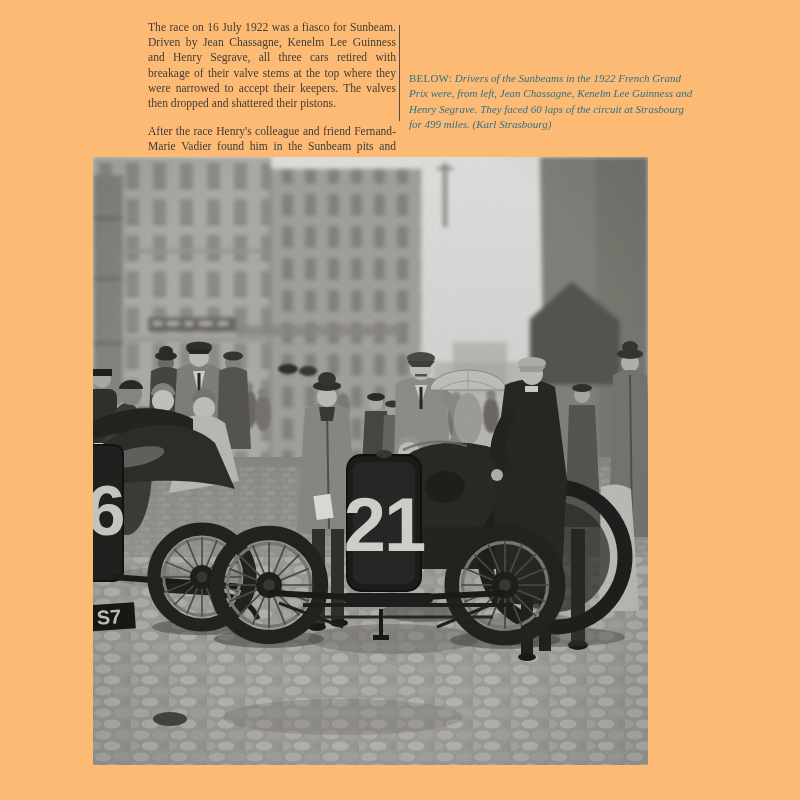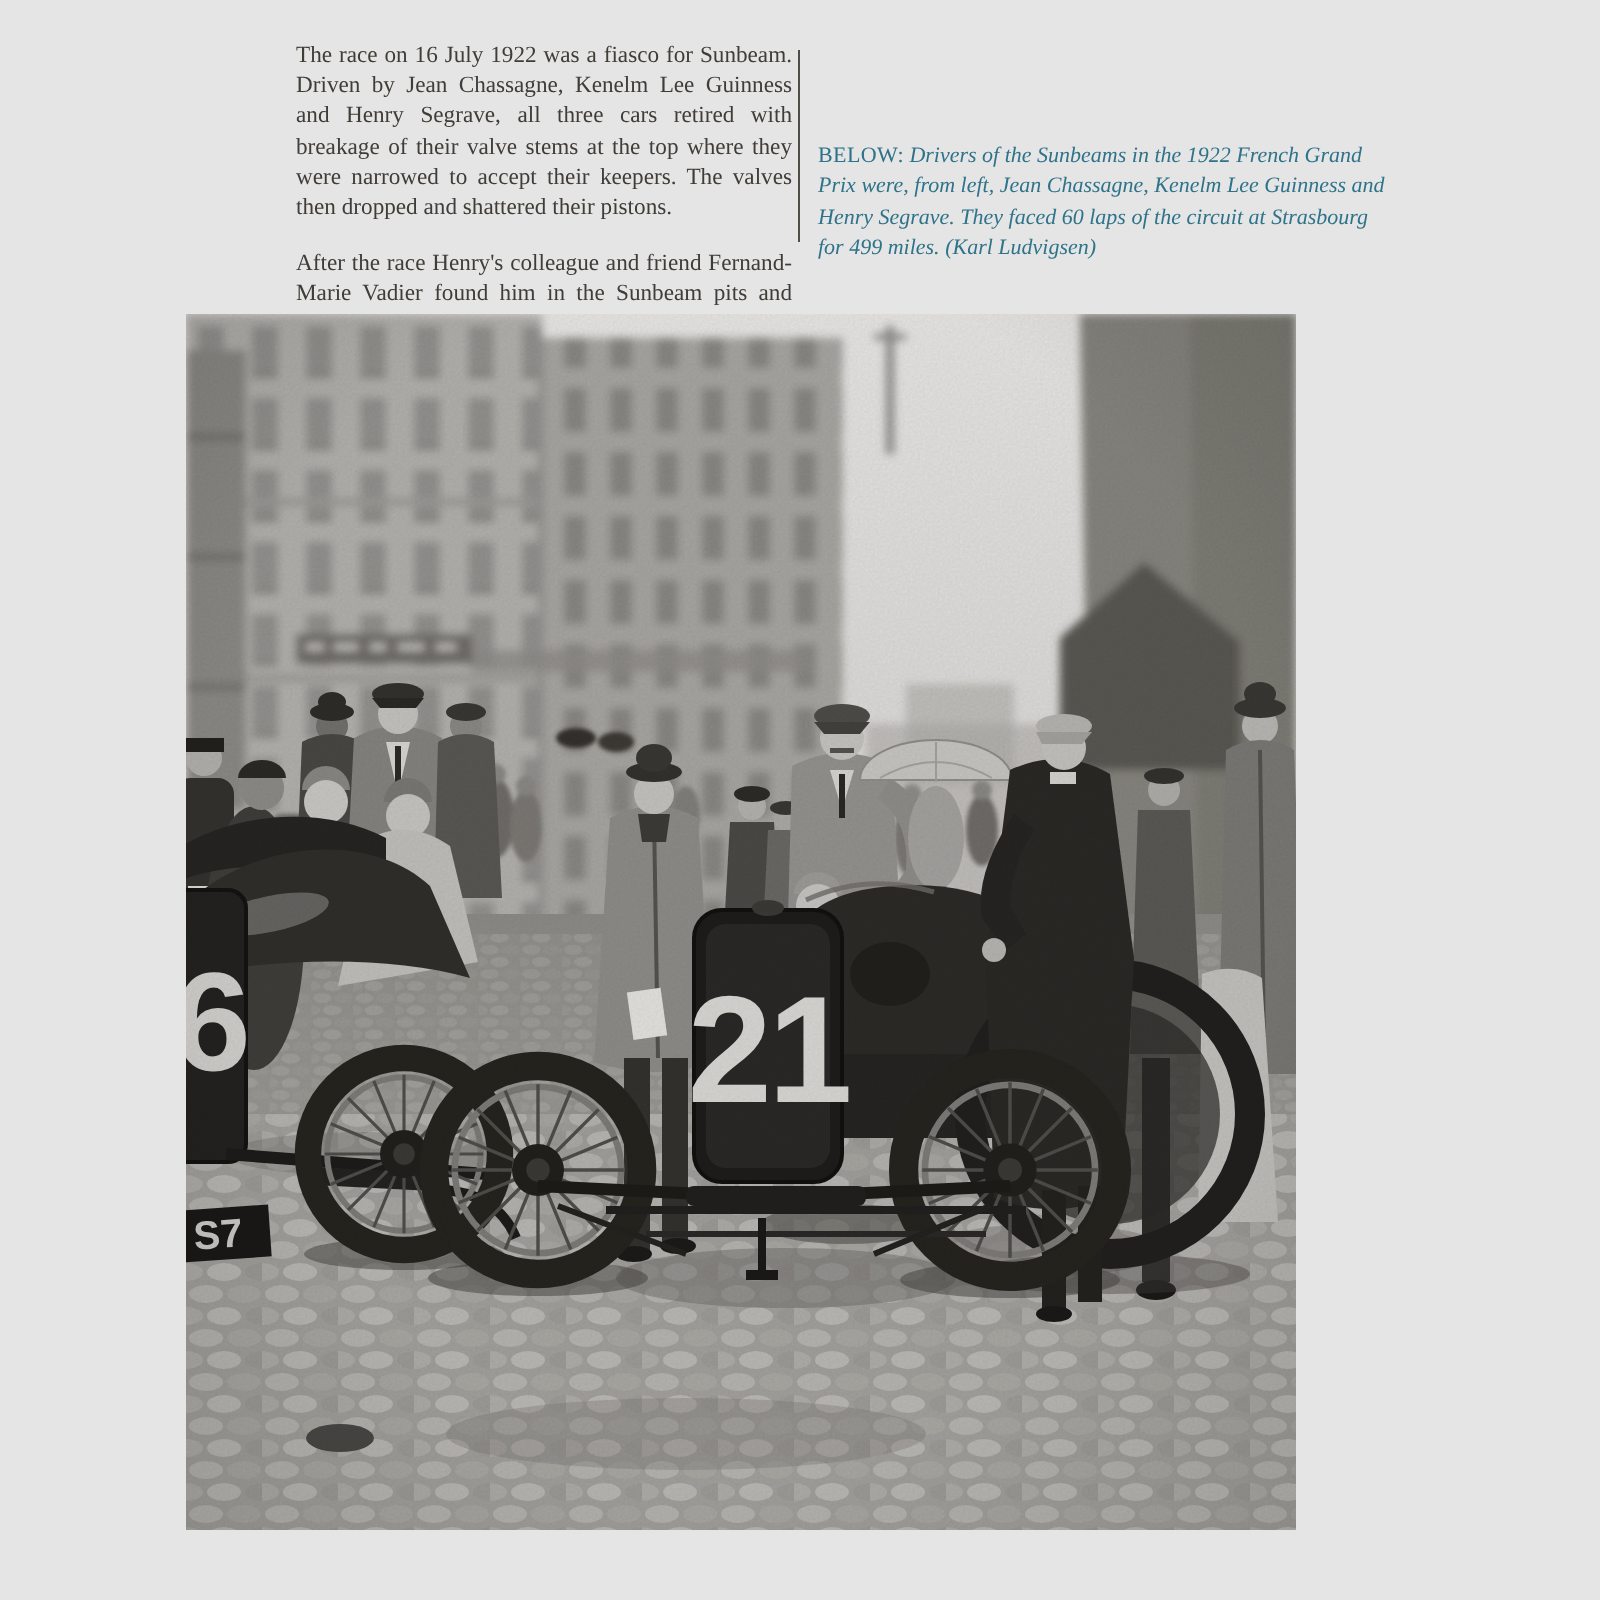--- a/index.html
+++ b/index.html
@@ -1,16 +1,16 @@
 <!DOCTYPE html>
 <html><head>
 <meta charset="utf-8">
 <style>
   html,body{margin:0;padding:0;background:#ffffff;}
-  .page{position:relative;width:800px;height:800px;background:#e5e5e5;overflow:hidden;
+  .page{position:relative;width:800px;height:800px;background:#fdba74;overflow:hidden;
         font-family:"Liberation Serif", serif;}
   .body-col{position:absolute;left:148px;top:20px;width:248px;color:#403c38;
             font-size:11.6px;line-height:15.2px;text-align:justify;}
   .body-col p{margin:0 0 13px 0;}
   .col-rule{position:absolute;left:399px;top:25px;width:1px;height:96px;background:#504d49;}
   .caption-col{position:absolute;left:409px;top:71px;width:288px;color:#2e7389;
                font-style:italic;font-size:11px;line-height:15.4px;}
   .cap-label{font-style:normal;font-weight:normal;letter-spacing:.2px;}
   .photo{position:absolute;left:93px;top:157px;width:555px;height:608px;}
   .photo svg{display:block;width:555px;height:608px;}
@@ -23,21 +23,21 @@
   <div class="body-col">
     <p>The race on 16 July 1922 was a fiasco for Sunbeam. Driven by Jean Chassagne, Kenelm Lee Guinness and Henry Segrave, all three cars retired with breakage of their valve stems at the top where they were narrowed to accept their keepers. The valves then dropped and shattered their pistons.</p>
     <p>After the race Henry's colleague and friend Fernand-Marie Vadier found him in the Sunbeam pits and expressed his</p>
   </div>
 
   <div class="col-rule"></div>
 
   <div class="caption-col">
     <span class="cap-label">BELOW:</span>
     <span class="cap-text">Drivers of the Sunbeams in the 1922 French Grand Prix were, from left, Jean Chassagne, Kenelm Lee Guinness and Henry Segrave. They faced 60 laps of the circuit at Strasbourg for 499 miles.</span>
-    <span class="cap-credit">(Karl Ludvigsen)</span>
+    <span class="cap-credit">(Karl Strasbourg)</span>
   </div>
 
   <div class="photo">
     <svg viewBox="0 0 555 608" xmlns="http://www.w3.org/2000/svg" role="img">
       <defs>
         <linearGradient id="sky" x1="0" y1="0" x2="0" y2="1">
           <stop offset="0" stop-color="#e9e8e6"></stop>
             <stop offset="1" stop-color="#c9c7c4"></stop>
         </linearGradient>
         <linearGradient id="street" x1="0" y1="0" x2="0" y2="1">

